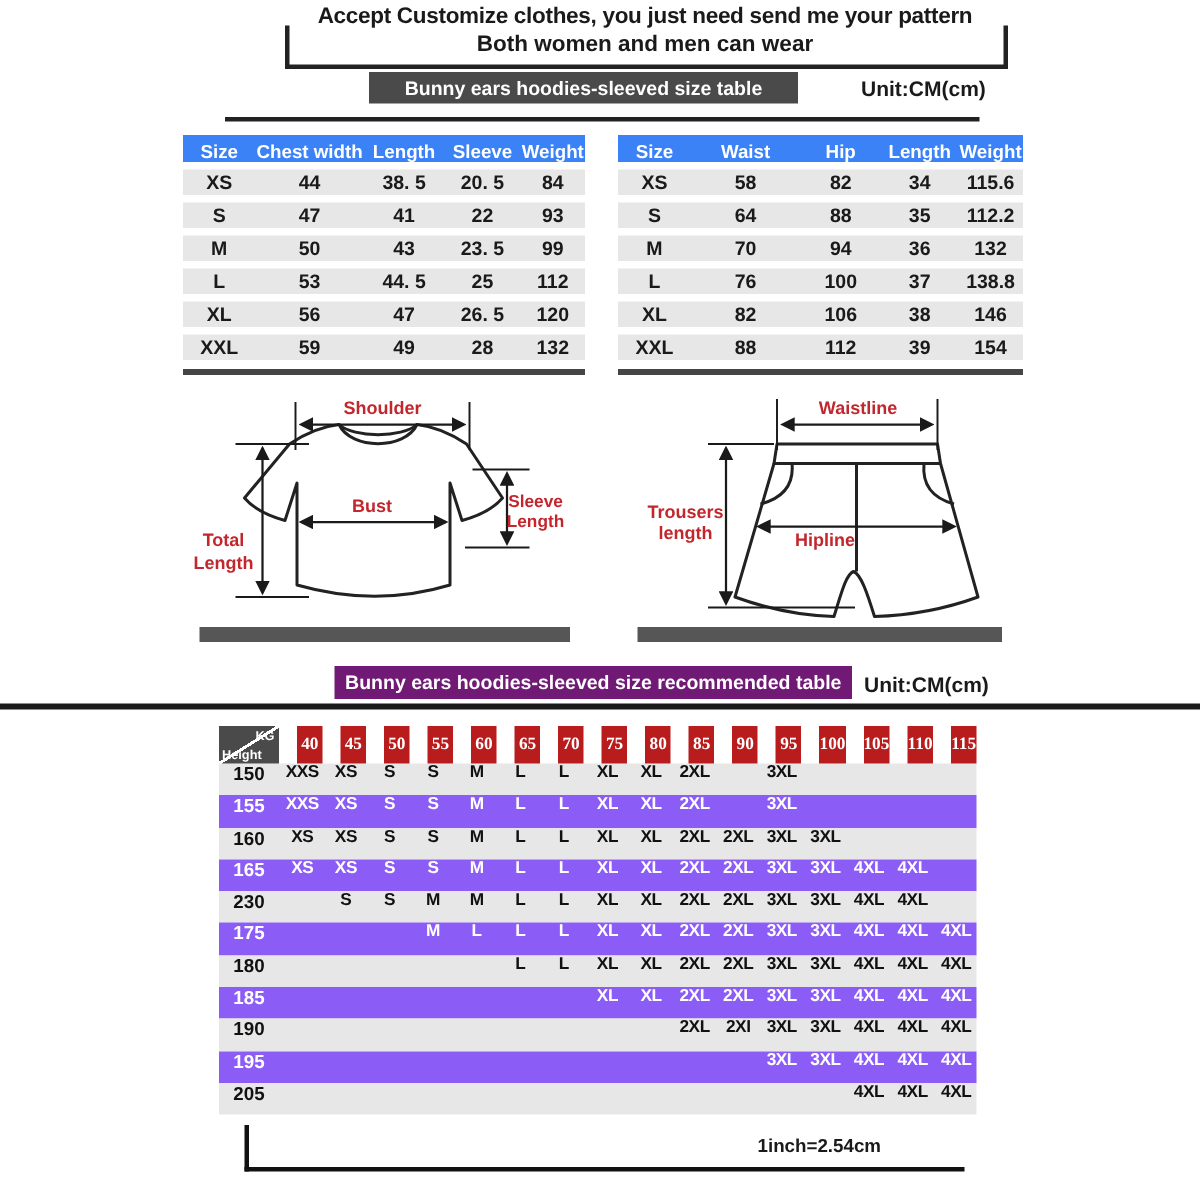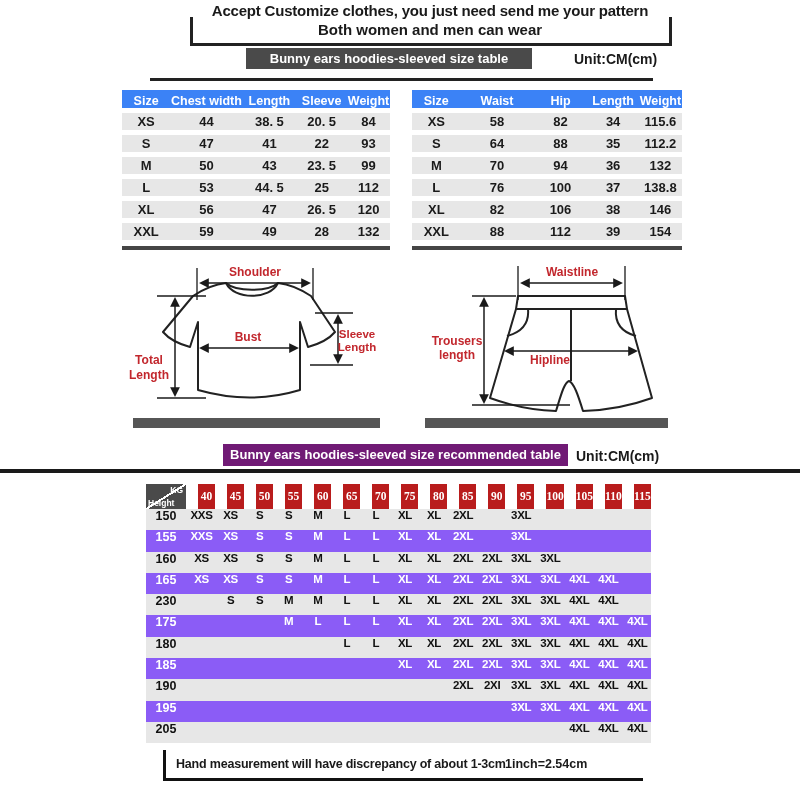--- a/index.html
+++ b/index.html
@@ -475,16 +475,15 @@
         <span class="rec-c"></span>
         <span class="rec-c"></span>
         <span class="rec-c"></span>
         <span class="rec-c">4XL</span>
         <span class="rec-c">4XL</span>
         <span class="rec-c">4XL</span>
       </div>
     </div>
 
   <div class="foot-bracket"></div>
-  <div class="foot-note">Hand measurement will have discrepancy of about  1-3cm</div>
   <div class="foot-conv">1inch=2.54cm</div>
 
 </div>
 
 </body></html>

